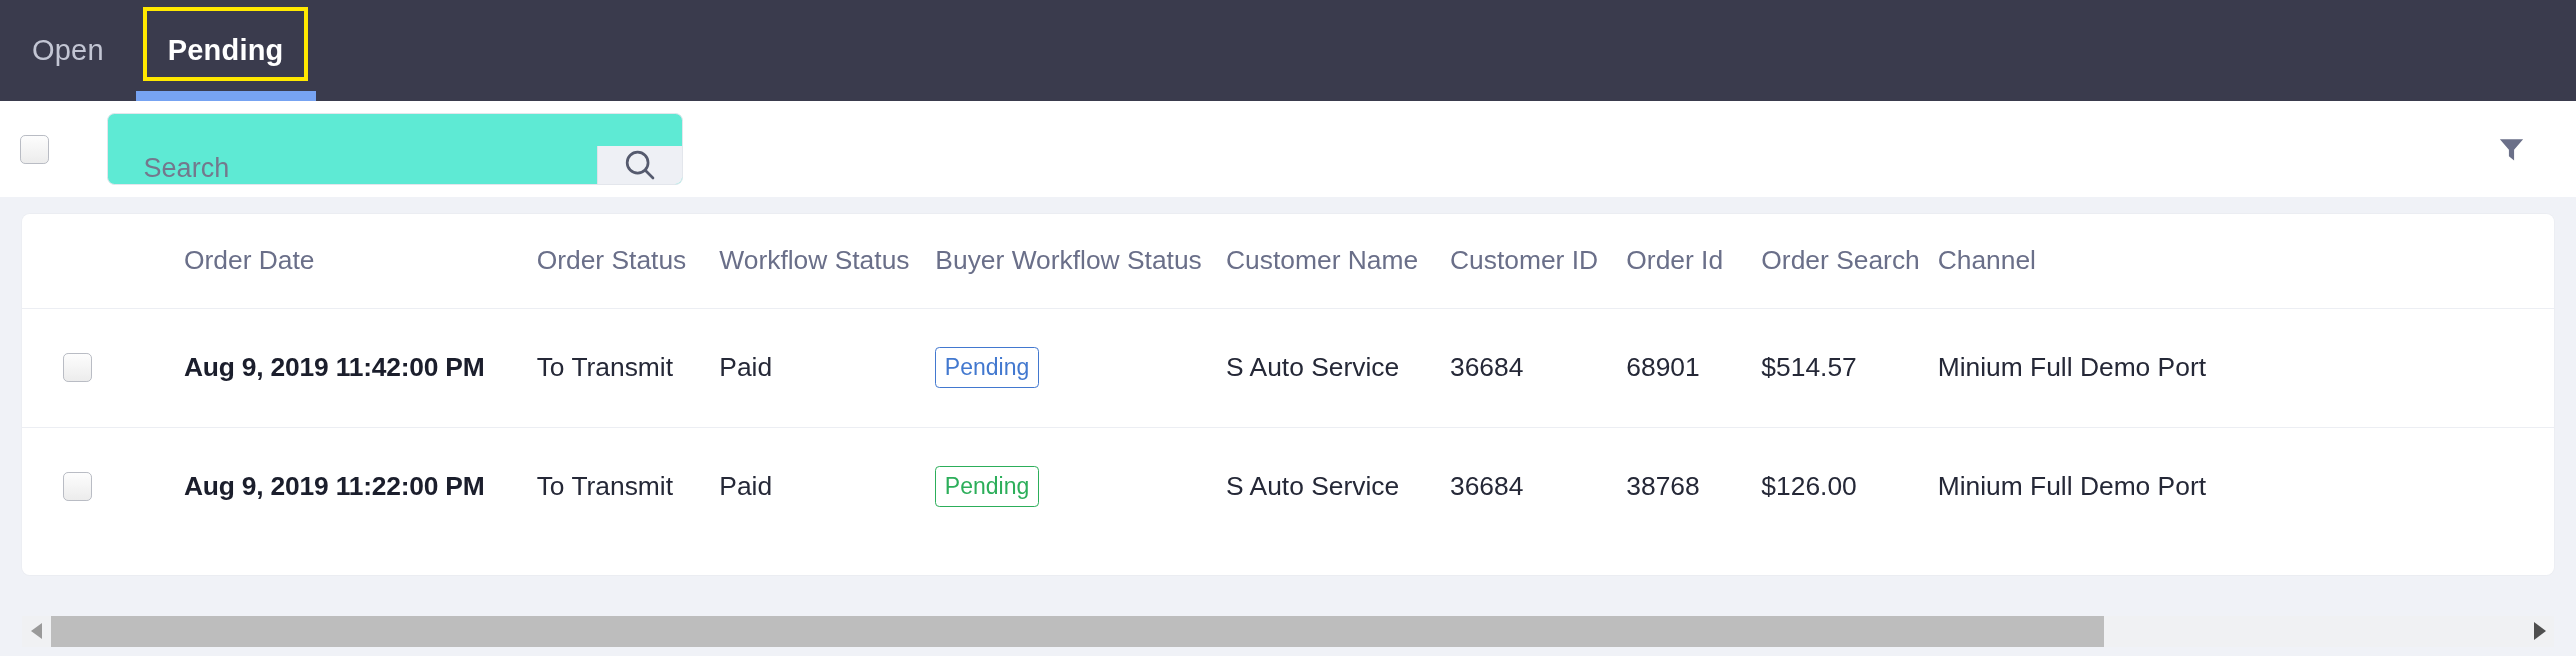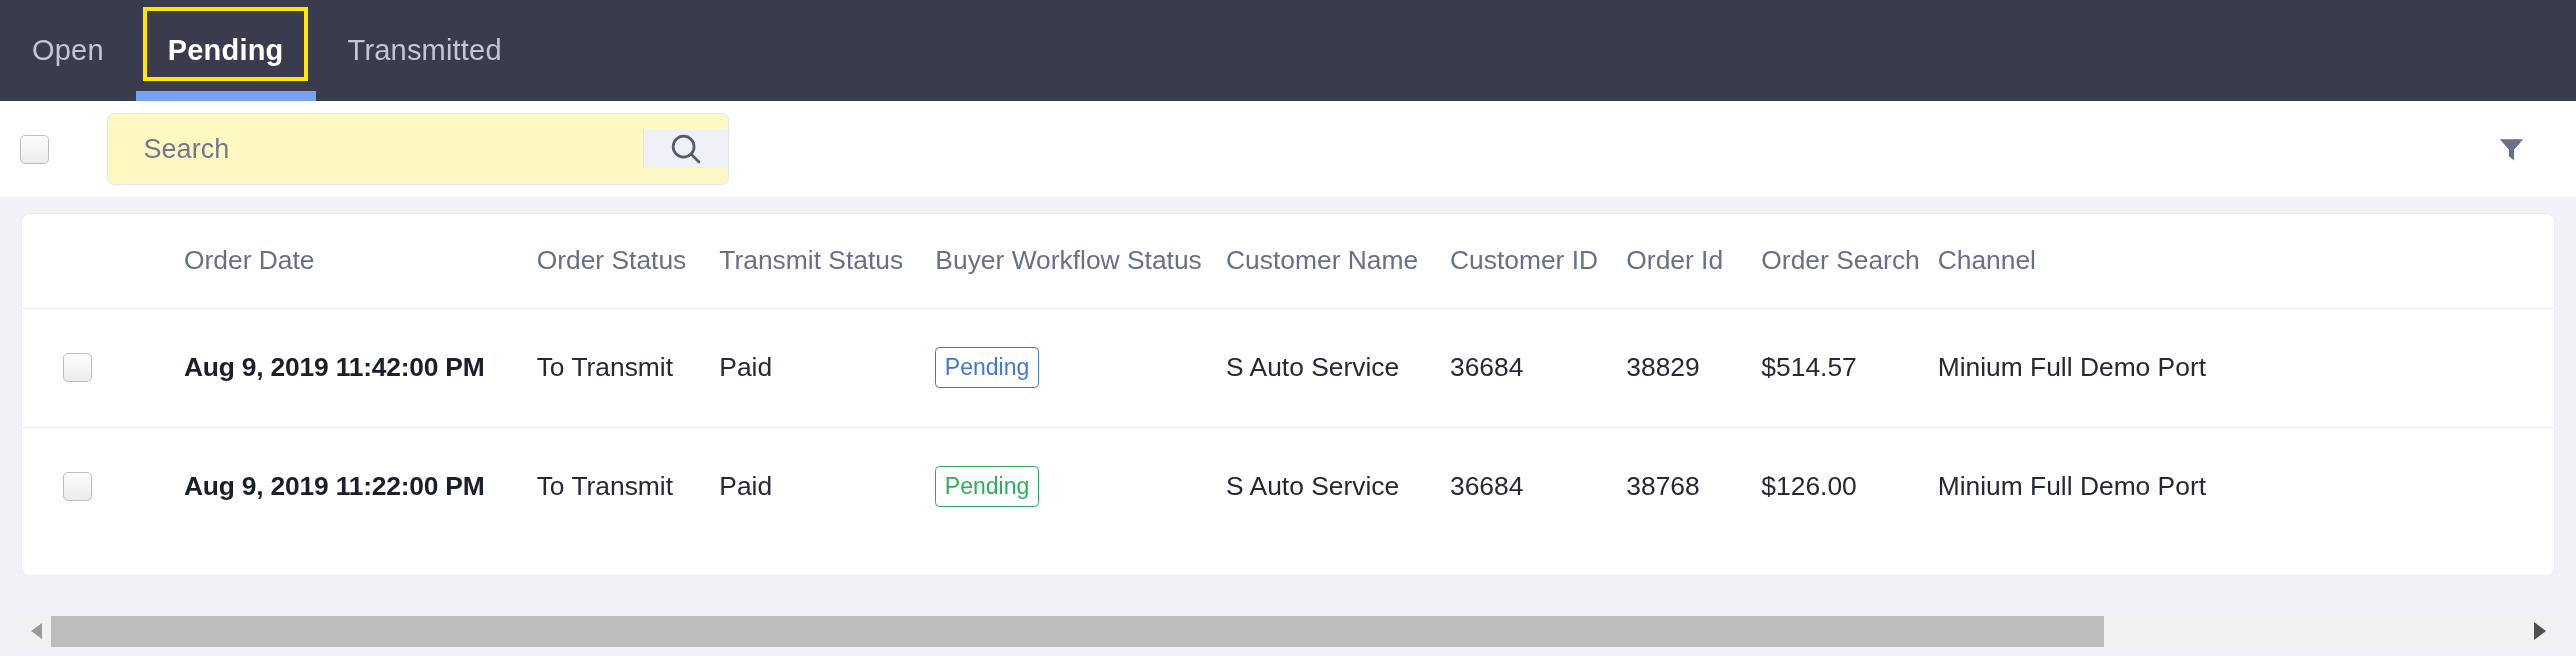--- a/index.html
+++ b/index.html
@@ -81,27 +81,27 @@
     margin-left: 19.6px;
     border: 1.7px solid #b9bcc4;
     border-radius: 5.1px;
     background: linear-gradient(#fdfdfd, #ececec);
     box-sizing: border-box;
     cursor: pointer;
     flex: 0 0 auto;
   }
   #searchwrap {
     margin-left: 58px;
-    width: 622px;
+    width: 576px;
     height: 72px;
-    background: #fef9c3;
+    background: #5eead4;
     border: 0.9px solid #e3e6ec;
     border-radius: 7.7px;
     display: flex;
-    align-items: center;
+    align-items: flex-end;
     box-sizing: border-box;
     overflow: hidden;
   }
   #search-input {
     flex: 1 1 auto;
     border: 0;
     outline: none;
     background: transparent;
     padding: 0 0 0 36px;
     font-family: "Liberation Sans", sans-serif;
@@ -274,23 +274,20 @@
   <div class="tab inactive">
     <span class="tab-label">Open</span>
   </div>
 
   <div class="tab active">
     <span class="tab-label">Pending</span>
     <span class="focusring"></span>
     <span class="underline"></span>
   </div>
 
-  <div class="tab inactive">
-    <span class="tab-label">Transmitted</span>
-  </div>
 
 </div>
 
 <div id="toolbar">
 
   <div id="selectall-box"></div>
 
   <div id="searchwrap">
     <input id="search-input" type="text" placeholder="Search" style="">
     <button id="search-button">
@@ -324,21 +321,21 @@
           <col class="col-oid">
         <col class="col-oval">
           <col class="col-chan">
       </colgroup>
 
       <thead>
         <tr>
           <th></th>
           <th>Order Date</th>
           <th>Order Status</th>
-          <th>Transmit Status</th>
+          <th>Workflow Status</th>
           <th>Buyer Workflow Status</th>
           <th>Customer Name</th>
           <th>Customer ID</th>
           <th>Order Id</th>
           <th>Order Search</th>
           <th>Channel</th>
         </tr>
       </thead>
 
       <tbody>
@@ -348,21 +345,21 @@
             <div class="row-chk"></div>
           </td>
           <td class="date">Aug 9, 2019 11:42:00 PM</td>
           <td>To Transmit</td>
           <td>Paid</td>
           <td>
             <span class="badge pending">Pending</span>
           </td>
           <td>S Auto Service</td>
           <td>36684</td>
-          <td>38829</td>
+          <td>68901</td>
           <td>$514.57</td>
           <td>Minium Full Demo Port</td>
         </tr>
 
         <tr>
           <td>
             <div class="row-chk"></div>
           </td>
           <td class="date">Aug 9, 2019 11:22:00 PM</td>
           <td>To Transmit</td>

